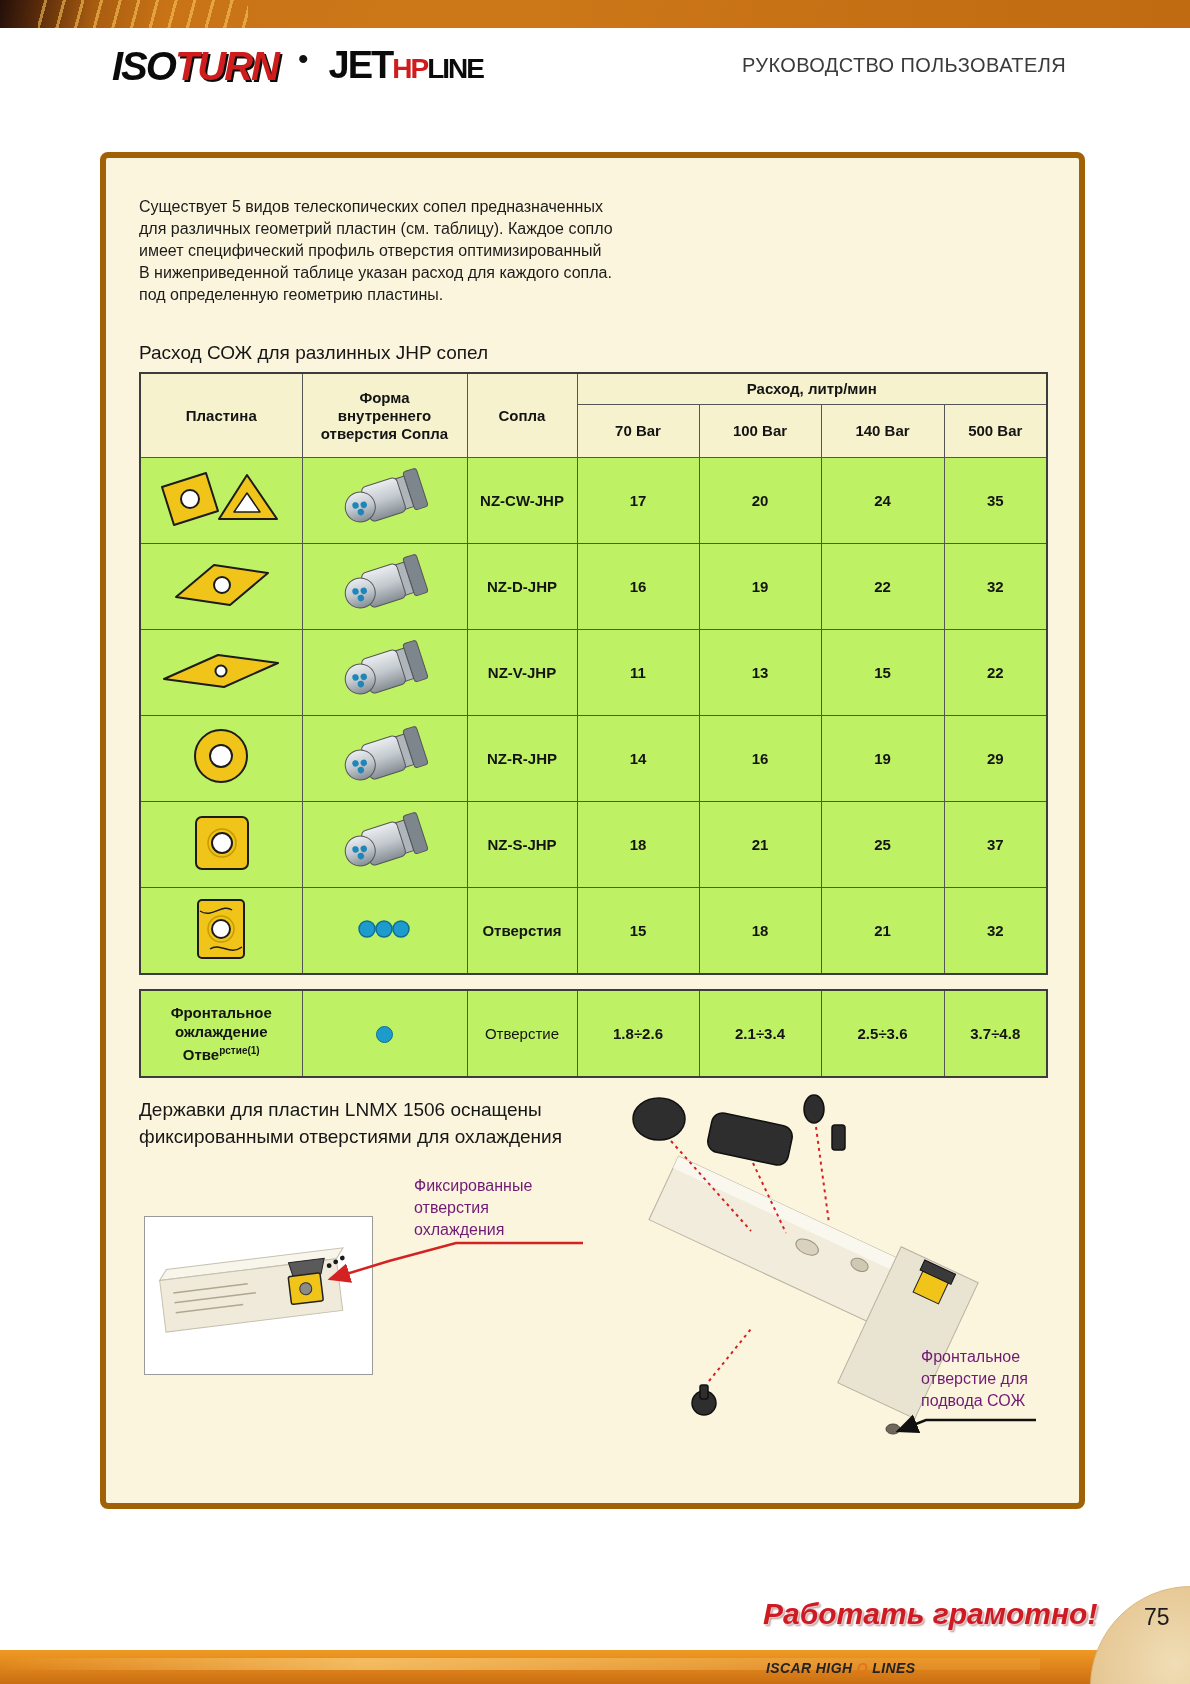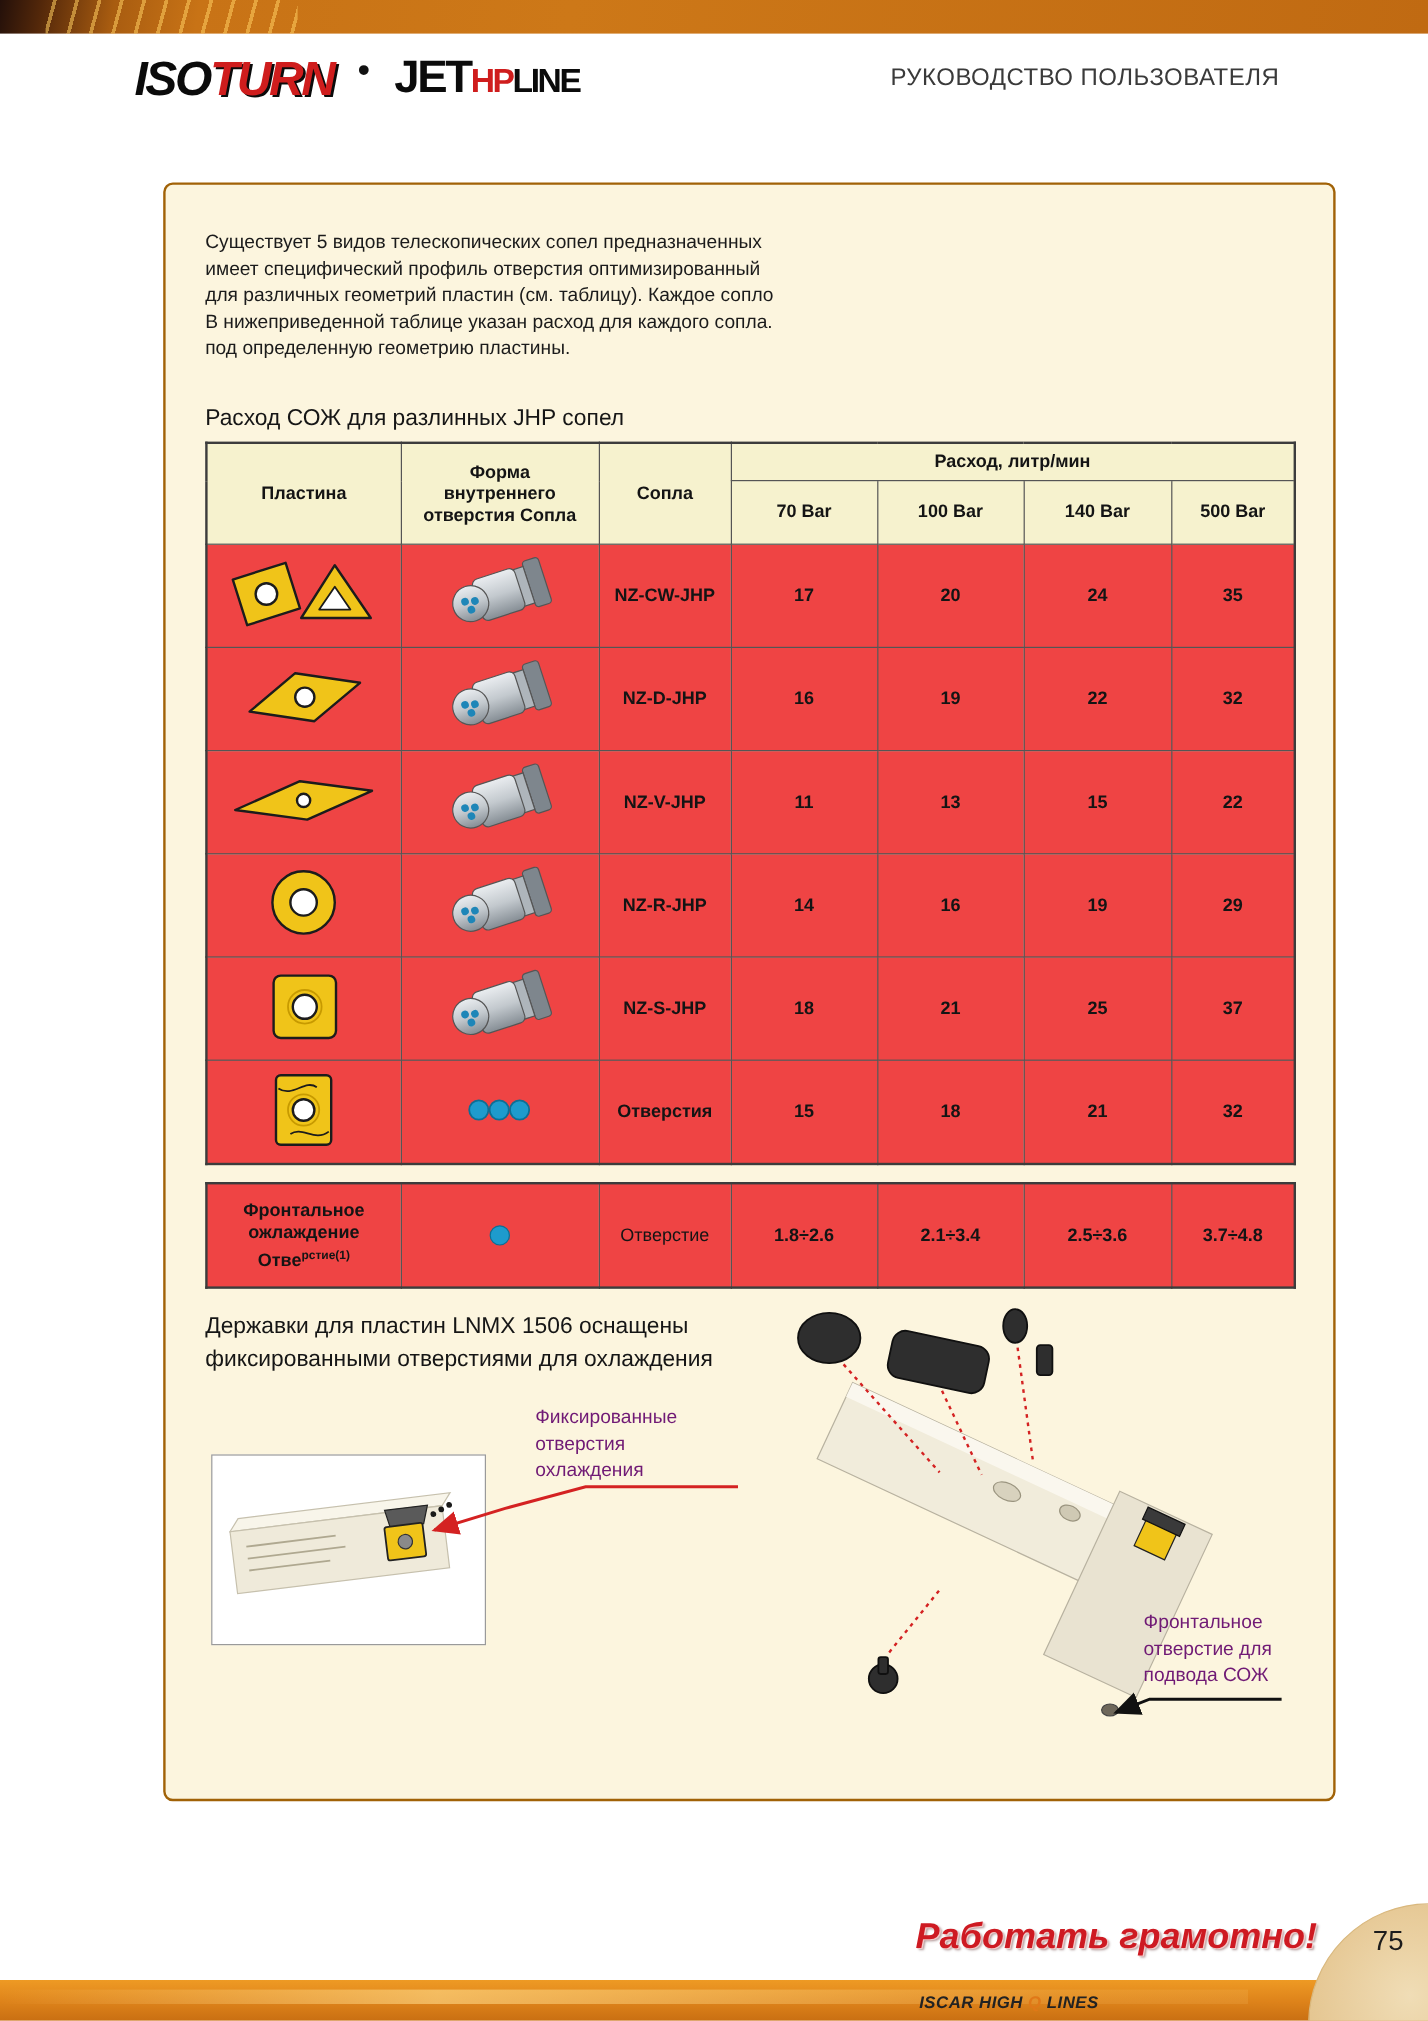--- a/index.html
+++ b/index.html
@@ -21,32 +21,32 @@
   .brand1{font-style:italic;font-weight:900;font-size:40px;letter-spacing:-2px;color:#0b0b0b}
   .brand1 .red{color:#cf1d1d;text-shadow:2px 2px 0 #0b0b0b}
   .sep{font-size:30px;margin:0 20px;color:#111;position:relative;top:-2px}
   .brand2{font-weight:900;font-size:38px;letter-spacing:-2px;color:#0b0b0b}
   .brand2 .mid{color:#cf1d1d;font-size:28px}
   .brand2 .suf{font-size:28px;color:#0b0b0b}
   .doc-title{position:absolute;left:742px;top:54px;font-size:20px;color:#3a3a3a;letter-spacing:.4px;white-space:nowrap}
   
   .panel{
     position:absolute;left:100px;top:152px;width:973px;height:1345px;
-    background:#FCF5DE;border:2px solid #a16207;border-radius:8px;margin-left:36px;
+    background:#FCF5DE;border:6px solid #a16207;border-radius:8px;
   }
   .intro{position:absolute;left:33px;top:38px;font-size:16px;line-height:22px;color:#1b1b1b}
   .tbl-title{position:absolute;left:33px;top:184px;font-size:19px;color:#161616}
   
   table.flow{
     position:absolute;left:33px;top:214px;width:907px;
     border-collapse:collapse;table-layout:fixed;border:2px solid #3c3c3c;
   }
   .flow th,.flow td{border:1px solid #555;text-align:center;vertical-align:middle;padding:0;color:#141414}
   .flow th{background:#F6F2CE;font-size:15px;font-weight:bold;line-height:18px}
-  .flow td{background:#ef4444;font-size:15px}
+  .flow td{background:#bef264;font-size:15px}
   .flow tr.grp th{height:30px}
   .flow tr.press th{height:52px}
   .flow tbody td{height:85px}
   .flow .noz{font-weight:bold}
   .flow .val{font-weight:bold}
   table.flow.mini{top:831px}
   table.flow.mini td{height:85px}
   .frontal-label{font-weight:bold;font-size:15px;line-height:19px}
   .frontal-label .sup{font-size:10px;vertical-align:super}
   .dot{display:inline-block;width:15px;height:15px;border-radius:50%;background:#1E9BCD;border:1.5px solid #0E6E94;vertical-align:middle}
@@ -148,22 +148,22 @@
   <span class="brand1"><span>ISO</span><span class="red">TURN</span></span>
   <span class="sep">•</span>
   <span class="brand2"><span>JET</span><span class="mid">HP</span><span class="suf">LINE</span></span>
 </div>
 <div class="doc-title">РУКОВОДСТВО ПОЛЬЗОВАТЕЛЯ</div>
 
 <div class="panel">
 
   <div class="intro">
     <div>Существует 5 видов телескопических сопел предназначенных</div>
+    <div>для различных геометрий пластин (см. таблицу). Каждое сопло</div>
     <div>имеет специфический профиль отверстия оптимизированный</div>
-    <div>для различных геометрий пластин (см. таблицу). Каждое сопло</div>
     <div>В нижеприведенной таблице указан расход для каждого сопла.</div>
     <div>под определенную геометрию пластины.</div>
   </div>
 
   <div class="tbl-title">Расход СОЖ для разлинных JHP сопел</div>
 
   <table class="flow">
     <colgroup>
       <col style="width:162px">
         <col style="width:165px">

